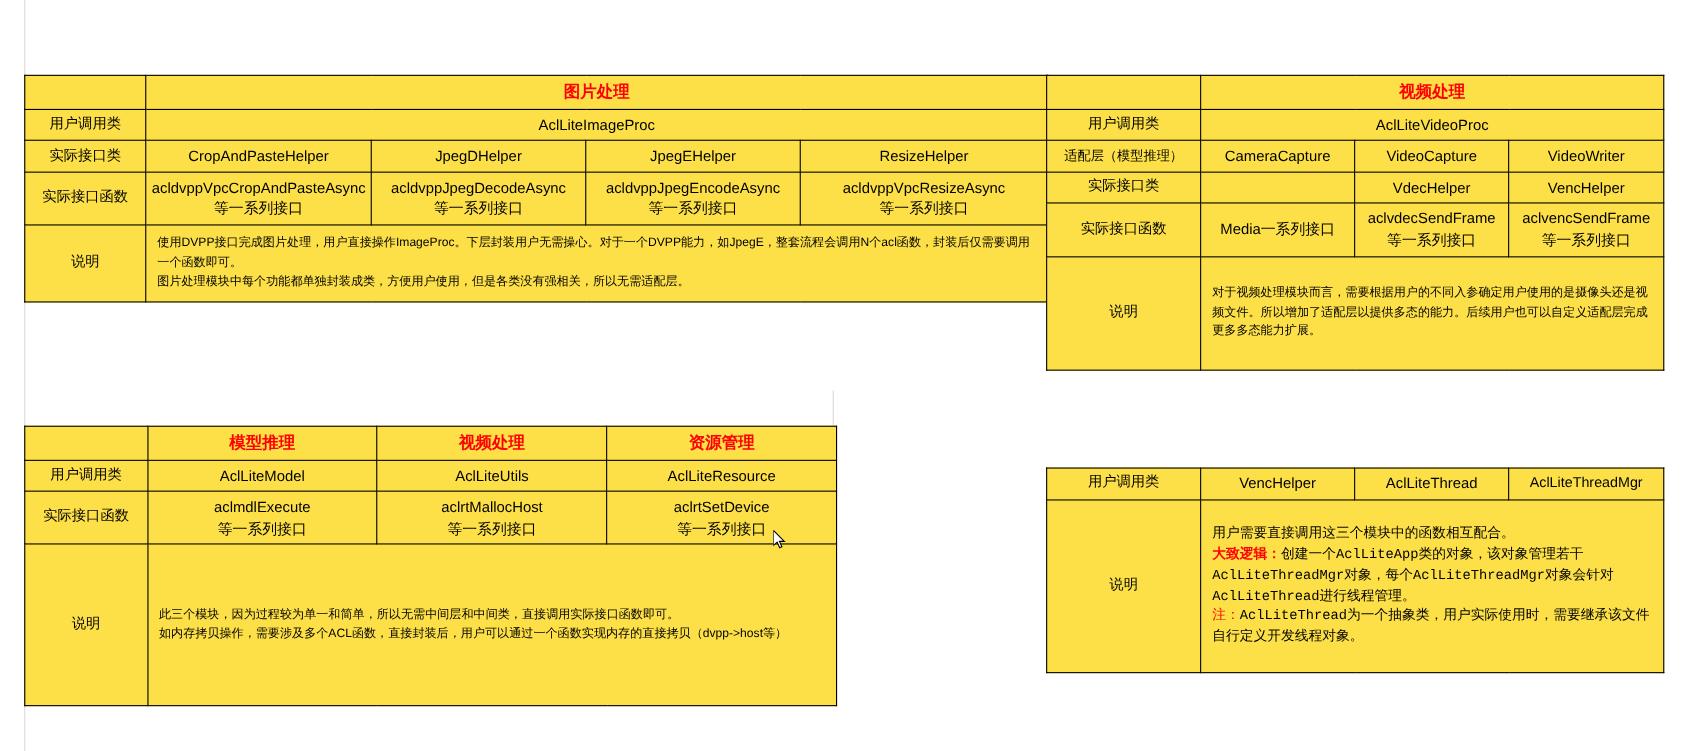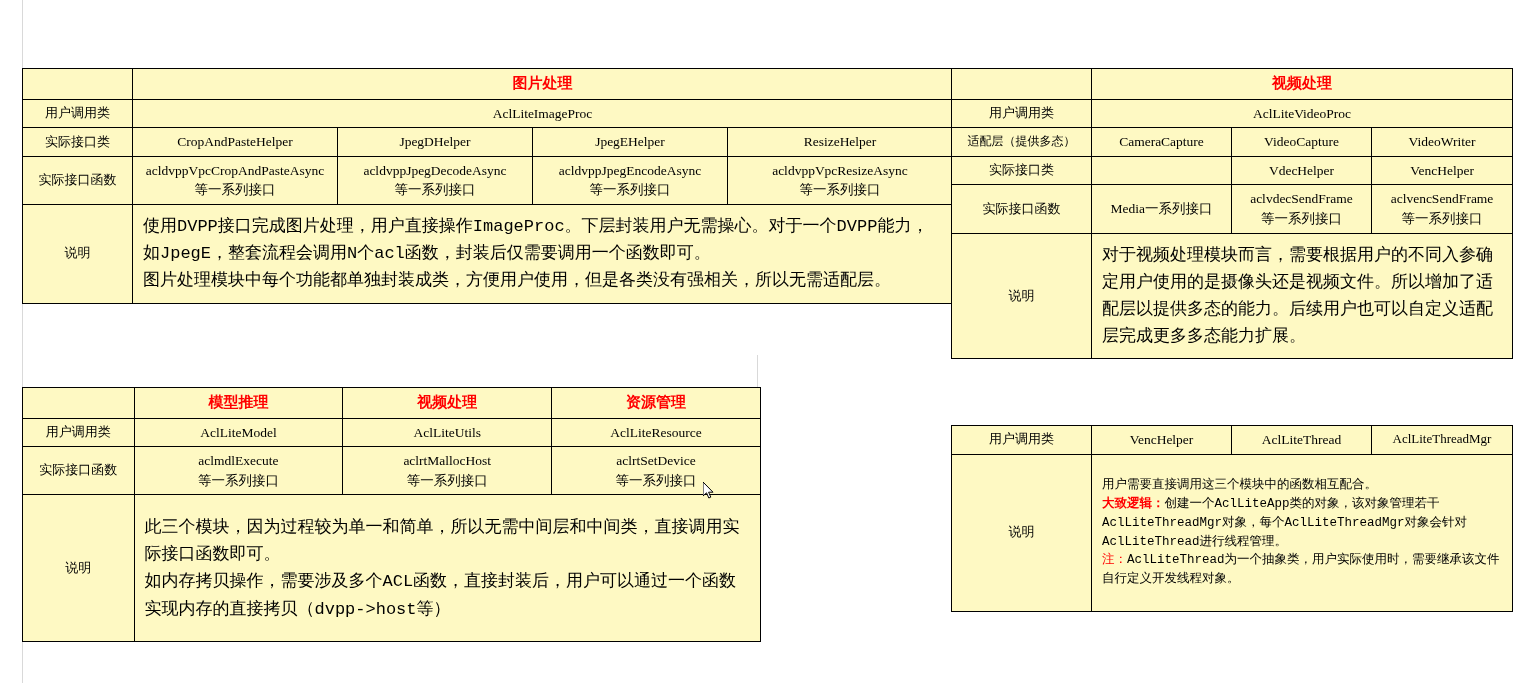--- a/index.html
+++ b/index.html
@@ -29,46 +29,46 @@
   .guide-vert-mid {
     position: absolute;
     left: 757px; top: 355px;
     width: 1px; height: 45px;
     background: #d9d9d9;
   }
   table {
     border-collapse: collapse;
     table-layout: fixed;
     position: absolute;
-    background: #fef9c3;
+    background: #fde047;
   }
   td {
     border: 1px solid #000000;
-    font-family: Liberation Serif, serif;
+    font-family: Liberation Sans, sans-serif;
     font-size: 13.5px;
     color: #000;
     text-align: center;
     vertical-align: middle;
     padding: 4px 5px;
     line-height: 1.45;
   }
   td.cn {
     font-family: "DejaVu Sans", sans-serif;
     font-size: 13px;
   }
   td.head-red {
     color: #ff0000;
     font-family: "DejaVu Sans", sans-serif;
     font-weight: bold;
     font-size: 15px;
   }
   td.desc {
     text-align: left;
-    font-family: Liberation Mono, monospace;
-    font-size: 17px;
+    font-family: Liberation Sans, sans-serif;
+    font-size: 11px;
     line-height: 1.6;
     padding: 8px 10px;
   }
   td.empty { border: 1px solid #000; }
   .red { color: #ff0000; }
   .redb { color: #ff0000; font-weight: bold; }
 
   
   #tbl-image { left: 22px; top: 68px; width: 930px; }
   #tbl-video { left: 951px; top: 68px; width: 561px; }
@@ -155,21 +155,21 @@
     <tbody>
         <tr>
       <td class="empty"></td>
       <td class="head-red" colspan="3">视频处理</td>
     </tr>
     <tr>
       <td class="cn">用户调用类</td>
       <td colspan="3">AclLiteVideoProc</td>
     </tr>
     <tr>
-      <td class="cn" style="font-size:12px">适配层（提供多态）</td>
+      <td class="cn" style="font-size:12px">适配层（模型推理）</td>
       <td>CameraCapture</td>
       <td>VideoCapture</td>
       <td>VideoWriter</td>
     </tr>
     <tr>
       <td class="cn">实际接口类</td>
       <td></td>
       <td>VdecHelper</td>
       <td>VencHelper</td>
     </tr>

